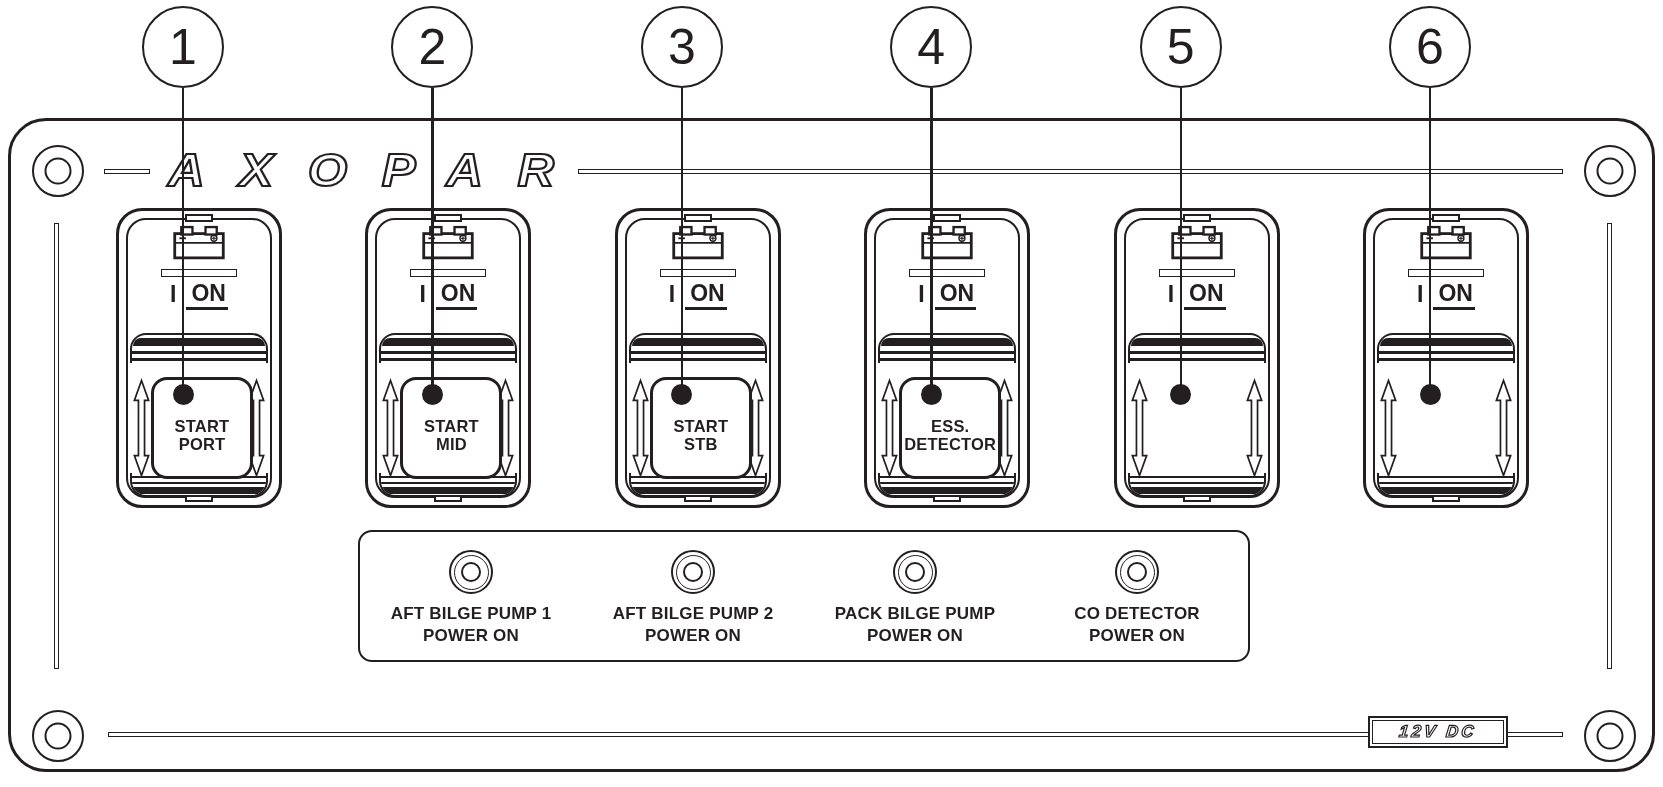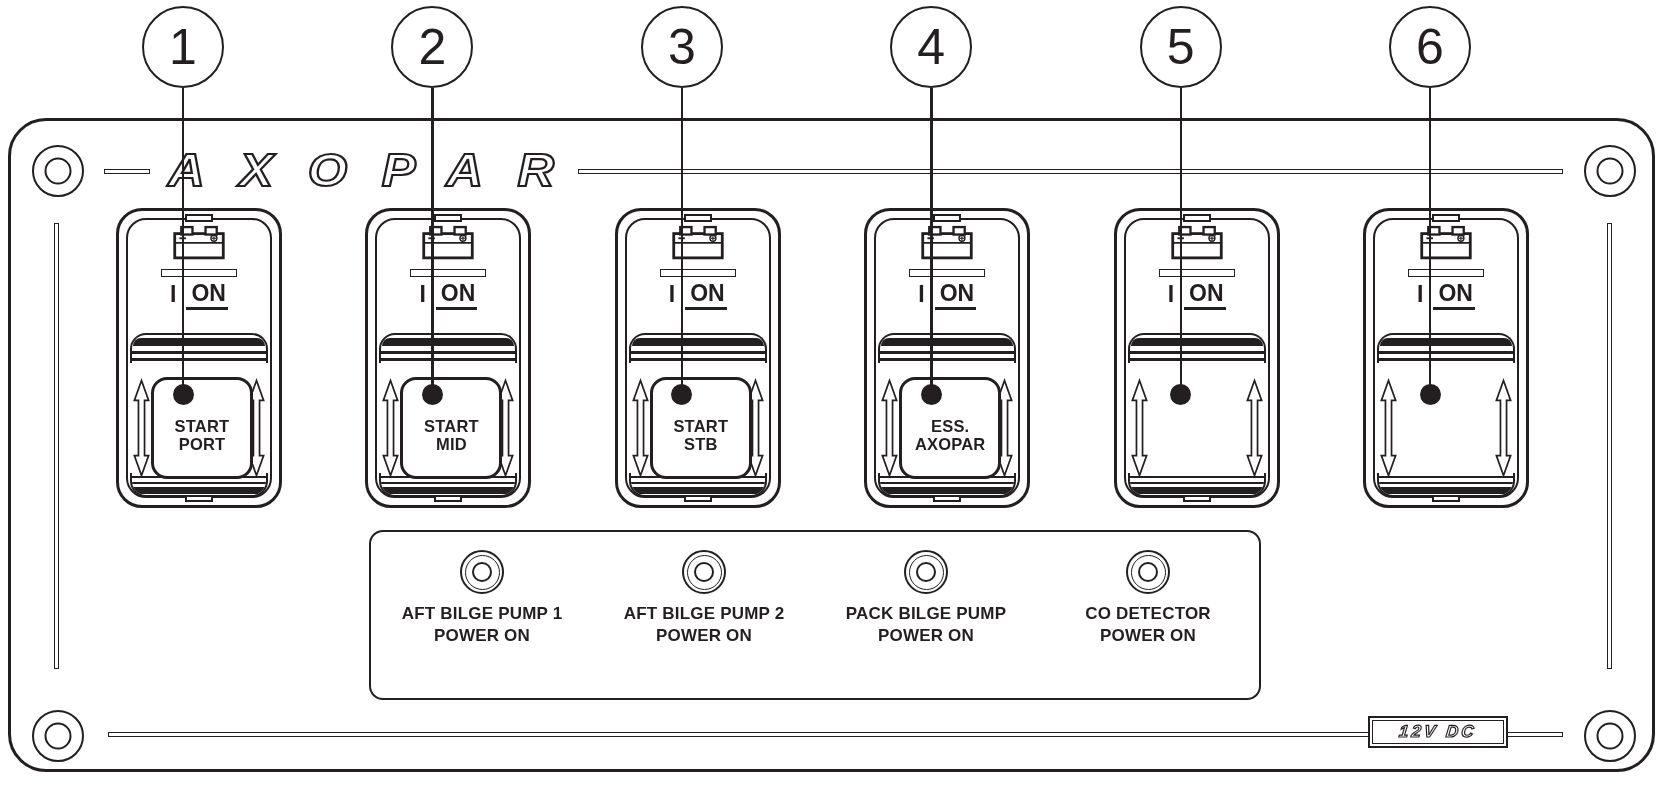--- a/index.html
+++ b/index.html
@@ -26,22 +26,22 @@
 
   
   .badge{ position:absolute; left:1368px; top:716px; width:140px; height:32px;
           border:2px solid var(--ink); background:#fff; padding:2px; }
   .badge-in{ width:100%; height:100%; border:1.5px solid var(--ink);
           display:flex; align-items:center; justify-content:center; }
   .badge-txt{ font-size:17px; font-weight:700; font-style:italic; letter-spacing:3px;
           color:#fff; -webkit-text-stroke:1.2px var(--ink); transform:skewX(-6deg); white-space:nowrap; }
 
   
-  .ledbox{ position:absolute; left:358px; top:530px; width:892px; height:170px;
-           border:2px solid var(--ink); border-radius:14px; display:flex;margin-left:11px; }
+  .ledbox{ position:absolute; left:358px; top:530px; width:892px; height:132px;
+           border:2px solid var(--ink); border-radius:14px; display:flex; }
   .led-cell{ flex:1; display:flex; flex-direction:column; align-items:center; padding-top:18px; }
   .led{ width:44px; height:44px; border:2px solid var(--ink); border-radius:50%;
         display:flex; align-items:center; justify-content:center; }
   .led-mid{ width:35px; height:35px; border:1.6px solid var(--ink); border-radius:50%;
         display:flex; align-items:center; justify-content:center; }
   .led-core{ width:20px; height:20px; border:2px solid var(--ink); border-radius:50%; }
   .led-label{ margin-top:9px; font-size:17px; font-weight:700; line-height:1.28;
         text-align:center; white-space:pre-line; letter-spacing:.2px; }
 
   
@@ -306,21 +306,21 @@
       <div class="rb-l" style="top:9px;"></div>
       <div class="rb-band"></div>
     </div>
     <svg class="arrow l" viewBox="0 0 20 104">
       <path d="M10 2 L17.5 23 L13.2 23 L13.2 81 L17.5 81 L10 102 L2.5 81 L6.8 81 L6.8 23 L2.5 23 Z" fill="#fff" stroke="#231f20" stroke-width="1.8"></path>
     </svg>
     <svg class="arrow r" viewBox="0 0 20 104">
       <path d="M10 2 L17.5 23 L13.2 23 L13.2 81 L17.5 81 L10 102 L2.5 81 L6.8 81 L6.8 23 L2.5 23 Z" fill="#fff" stroke="#231f20" stroke-width="1.8"></path>
     </svg>
     <div class="face">ESS.
-AXOPAR</div>
+DETECTOR</div>
   </div>
 
   <div class="sw" style="left: 1113.6px;">
     <div class="sw-inner"></div>
     <div class="sw-tab t"></div>
     <div class="sw-tab b"></div>
     <svg class="battery" width="56" height="38" viewBox="0 0 60 40">
       <rect x="4" y="11" width="52" height="26" fill="#fff" stroke="#231f20" stroke-width="3"></rect>
       <rect x="11" y="4" width="12" height="8" fill="#fff" stroke="#231f20" stroke-width="2.5"></rect>
       <rect x="37" y="4" width="12" height="8" fill="#fff" stroke="#231f20" stroke-width="2.5"></rect>

